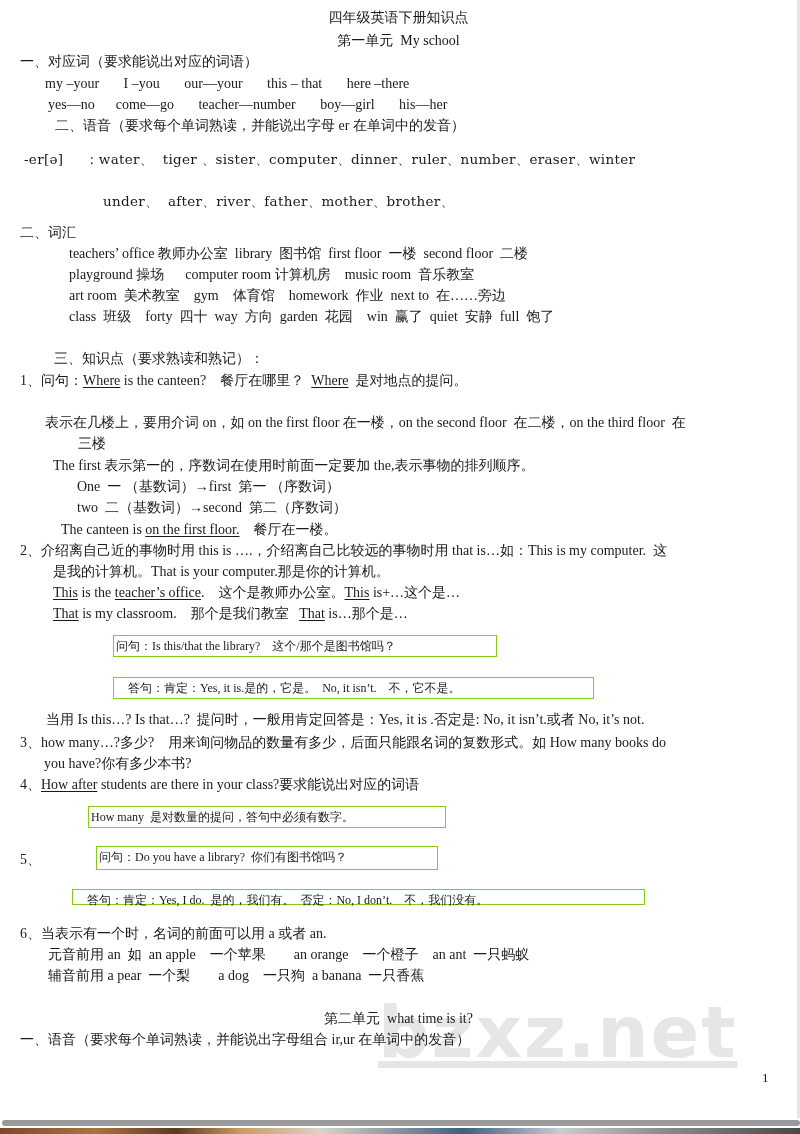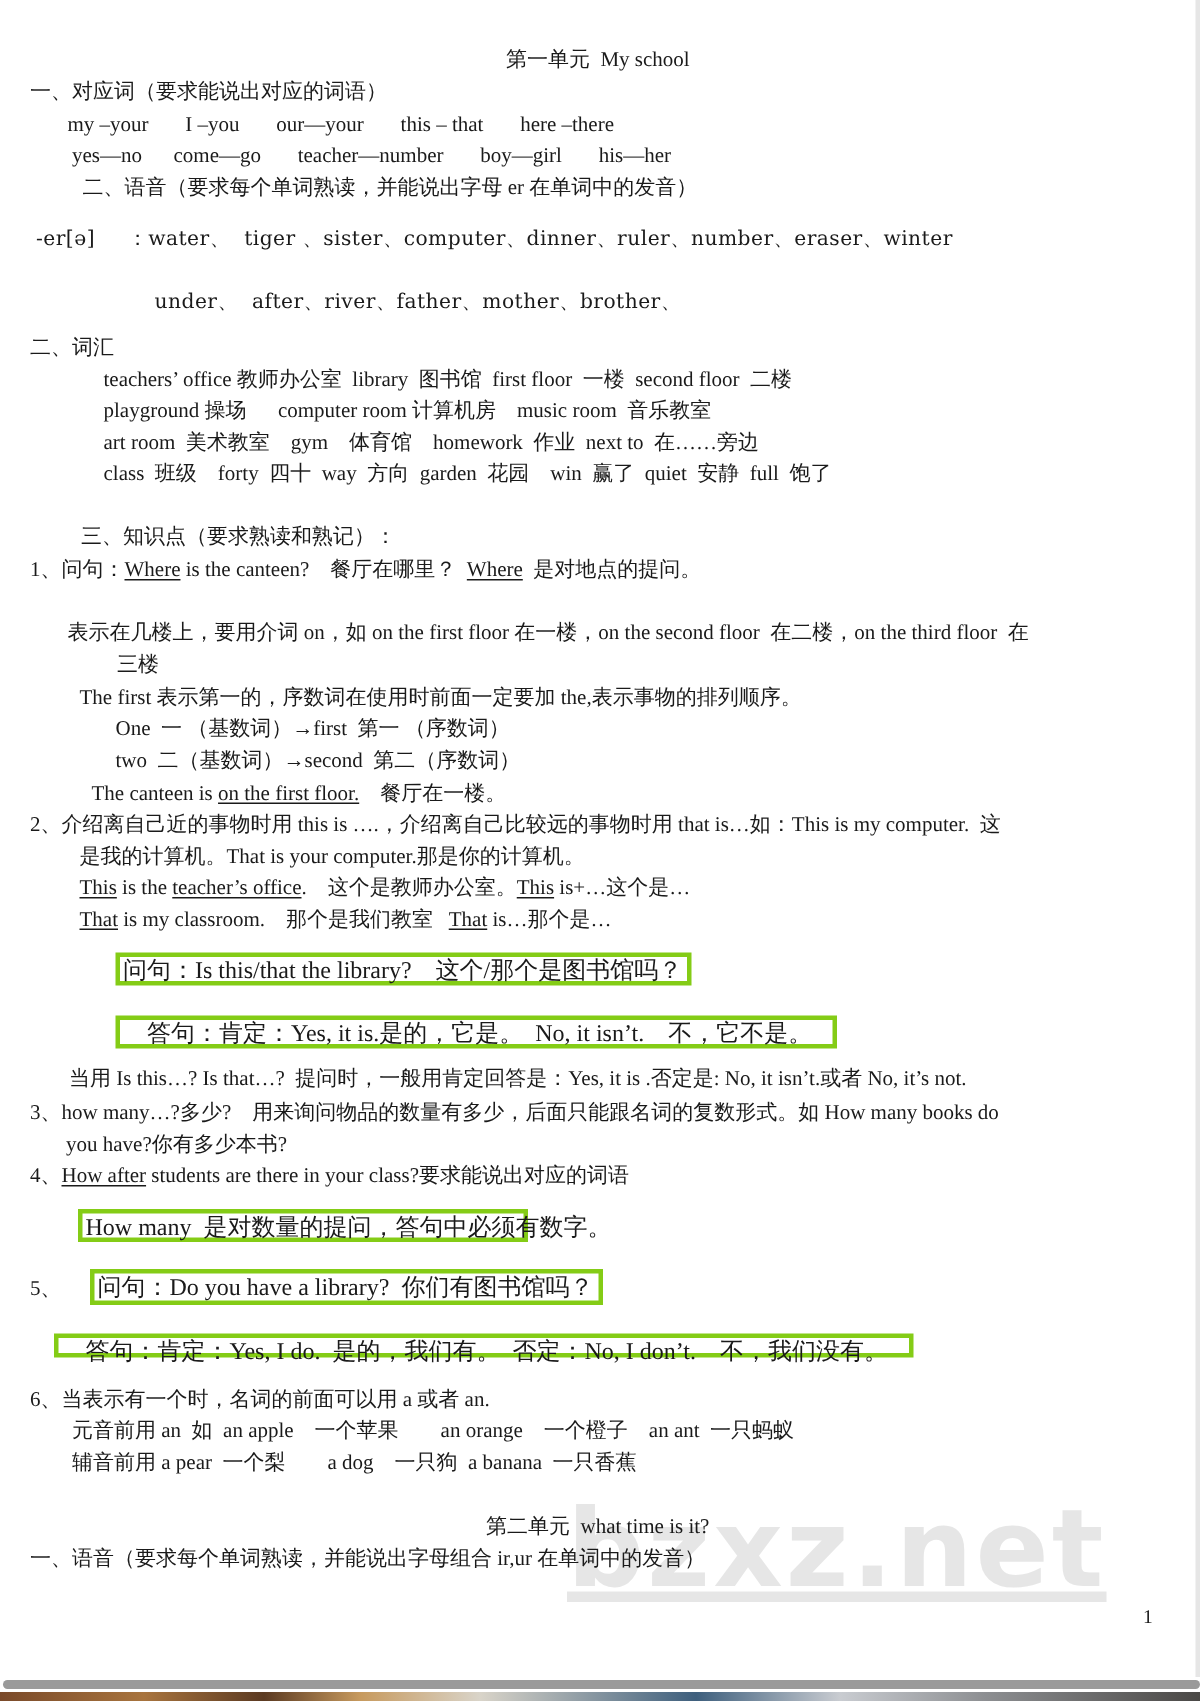--- a/index.html
+++ b/index.html
@@ -22,38 +22,39 @@
       background: #9a9a9a; border-radius: 3px;
     }
     .photo-strip {
       position: absolute; left: 0; top: 1128px; width: 800px; height: 6px;
       background: linear-gradient(90deg, #7a4a2a 0%, #a8743e 12%, #5b3a22 22%, #c79a5e 30%, #d9d4c9 40%, #3e5f7d 58%, #c9ccd1 70%, #8d8f92 82%, #4a4846 100%);
     }
     .ln { position: absolute; white-space: pre; font-size: 14px; line-height: 18px; }
     .c { left: 0; width: 797px; text-align: center; }
     .u { text-decoration: underline; text-underline-offset: 2px; }
     .box {
-      position: absolute; border: 3px solid #84cc16; box-sizing: border-box;
-      font-size: 16px; line-height: 18px; white-space: pre; padding: 1px 2px;
+      position: absolute; border: 1px solid #84cc16; box-sizing: border-box;
+      font-size: 12px; line-height: 18px; white-space: pre; padding: 1px 2px; margin-left: 36px;
     }
     .ipa { font-family: "DejaVu Serif", serif; font-size: 13.5px; letter-spacing: 0.3px; }
     .watermark {
       position: absolute; left: 378px; top: 990px;
       font-family: "DejaVu Sans", sans-serif; font-weight: bold;
       font-size: 72px; color: rgba(200,200,200,0.45); letter-spacing: 2px;
       white-space: pre;
       text-decoration: underline;
     }
     .pnum { position: absolute; left: 762px; top: 1070px; font-size: 13px; }
   </style>
 </head>
 <body>
 
 <div class="page">
 
+  <div class="ln c" style="top:9px;">四年级英语下册知识点</div>
   <div class="ln c" style="top:32px;">第一单元  My school</div>
 
   <div class="ln" style="left:20px; top:53px;">一、对应词（要求能说出对应的词语）</div>
   <div class="ln" style="left:45px; top:75px;">my –your       I –you       our—your       this – that       here –there</div>
   <div class="ln" style="left:48px; top:96px;">yes—no      come—go       teacher—number       boy—girl       his—her</div>
   <div class="ln" style="left:55px; top:117px;">二、语音（要求每个单词熟读，并能说出字母 er 在单词中的发音）</div>
 
   <div class="ln ipa" style="left:24px; top:150px;">-er[ə]</div>
   <div class="ln ipa" style="left:85px; top:150px;">：water、  tiger 、sister、computer、dinner、ruler、number、eraser、winter</div>
   <div class="ln ipa" style="left:103px; top:192px;">under、  after、river、father、mother、brother、</div>
@@ -81,21 +82,21 @@
 
   <div class="box" style="left:77px; top:635px; width:384px; height:22px;">问句：Is this/that the library?    这个/那个是图书馆吗？</div>
   <div class="box" style="left:77px; top:677px; width:481px; height:22px;">    答句：肯定：Yes, it is.是的，它是。  No, it isn’t.    不，它不是。</div>
 
   <div class="ln" style="left:46px; top:711px;">当用 Is this…? Is that…?  提问时，一般用肯定回答是：Yes, it is .否定是: No, it isn’t.或者 No, it’s not.</div>
 
   <div class="ln" style="left:20px; top:734px;">3、how many…?多少?    用来询问物品的数量有多少，后面只能跟名词的复数形式。如 How many books do</div>
   <div class="ln" style="left:44px; top:755px;">you have?你有多少本书?</div>
 
   <div class="ln" style="left:20px; top:776px;"><span>4、</span><span class="u">How after</span><span> students are there in your class?要求能说出对应的词语</span></div>
-  <div class="box" style="left:52px; top:806px; width:300px; height:22px;">How many  是对数量的提问，答句中必须有数字。</div>
+  <div class="box" style="left:52px; top:806px; width:358px; height:22px;">How many  是对数量的提问，答句中必须有数字。</div>
 
   <div class="ln" style="left:20px; top:851px;">5、</div>
   <div class="box" style="left:60px; top:846px; width:342px; height:24px;">问句：Do you have a library?  你们有图书馆吗？</div>
   <div class="box" style="left:36px; top:889px; width:573px; height:16px;">    答句：肯定：Yes, I do.  是的，我们有。  否定：No, I don’t.    不，我们没有。</div>
 
   <div class="ln" style="left:20px; top:925px;">6、当表示有一个时，名词的前面可以用 a 或者 an.</div>
   <div class="ln" style="left:48px; top:946px;">元音前用 an  如  an apple    一个苹果        an orange    一个橙子    an ant  一只蚂蚁</div>
   <div class="ln" style="left:48px; top:967px;">辅音前用 a pear  一个梨        a dog    一只狗  a banana  一只香蕉</div>
 
   <div class="watermark">bzxz.net</div>

